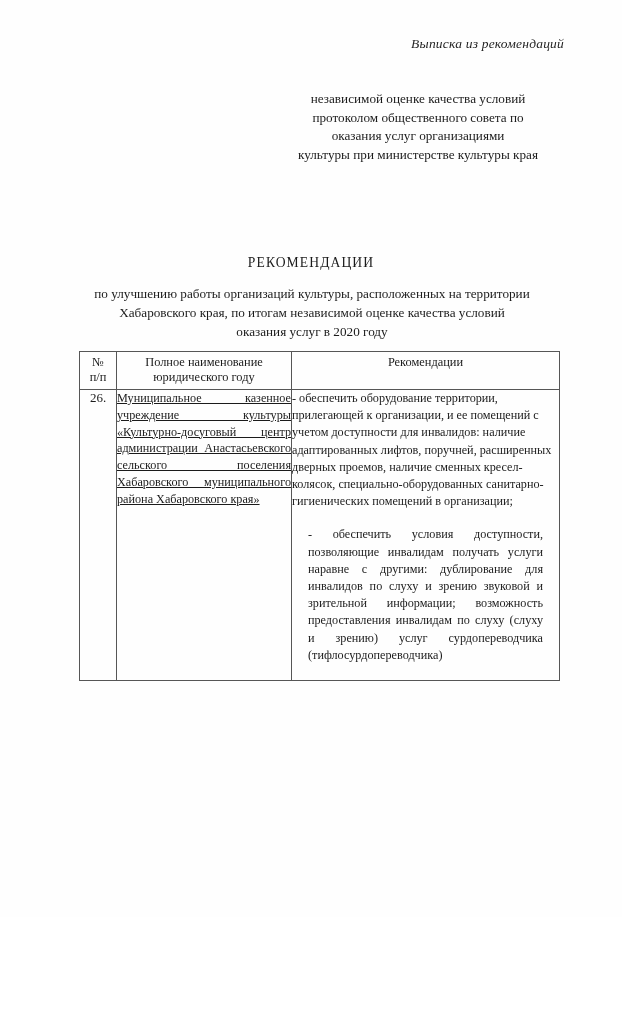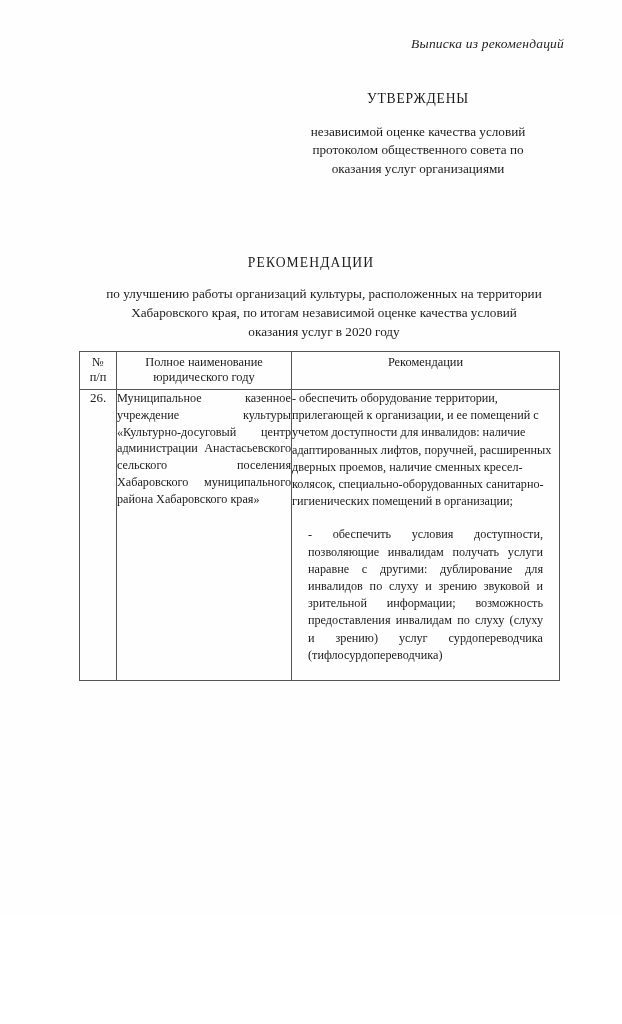--- a/index.html
+++ b/index.html
@@ -66,21 +66,21 @@
     left: 0;
     width: 622px;
     text-align: center;
     font-size: 13.6px;
     letter-spacing: 1.1px;
   }
 
   .doc-subtitle {
     position: absolute;
     top: 284px;
-    left: 74px;
+    left: 62px;
     width: 500px;
     text-align: center;
     font-size: 13.2px;
     line-height: 19px;
   }
   .doc-subtitle div {
     white-space: nowrap;
   }
 
   
@@ -114,20 +114,21 @@
     text-align: center;
     padding: 4px 2px 0 2px;
     font-size: 13px;
   }
   .cell-name {
     padding: 4px 5px 8px 6px;
     text-align: justify;
     text-align-last: left;
     line-height: 16.8px;
     hyphens: none;
+    text-decoration: underline;
   }
   .cell-rec {
     padding: 4px 5px 8px 5px;
     line-height: 17.2px;
   }
   .rec-para-left {
     text-align: left;
     margin: 0;
   }
   .rec-para-just {
@@ -137,25 +138,25 @@
   }
 </style>
 </head>
 <body>
 
 <div class="page">
 
   <div class="doc-header">Выписка из рекомендаций</div>
 
   <div class="approval-block">
-    <div class="approval-title">УТВЕРЖДЕНЫ</div>
     <div class="approval-lines">
       <div>независимой оценке качества условий</div>
       <div>протоколом общественного совета по</div>
       <div>оказания услуг организациями</div>
+      <div>культуры при министерстве культуры края</div>
     </div>
   </div>
 
   <div class="doc-title">РЕКОМЕНДАЦИИ</div>
 
   <div class="doc-subtitle">
     <div>по улучшению работы организаций культуры, расположенных на территории</div>
     <div>Хабаровского края, по итогам независимой оценке качества условий</div>
     <div>оказания услуг в 2020 году</div>
   </div>

